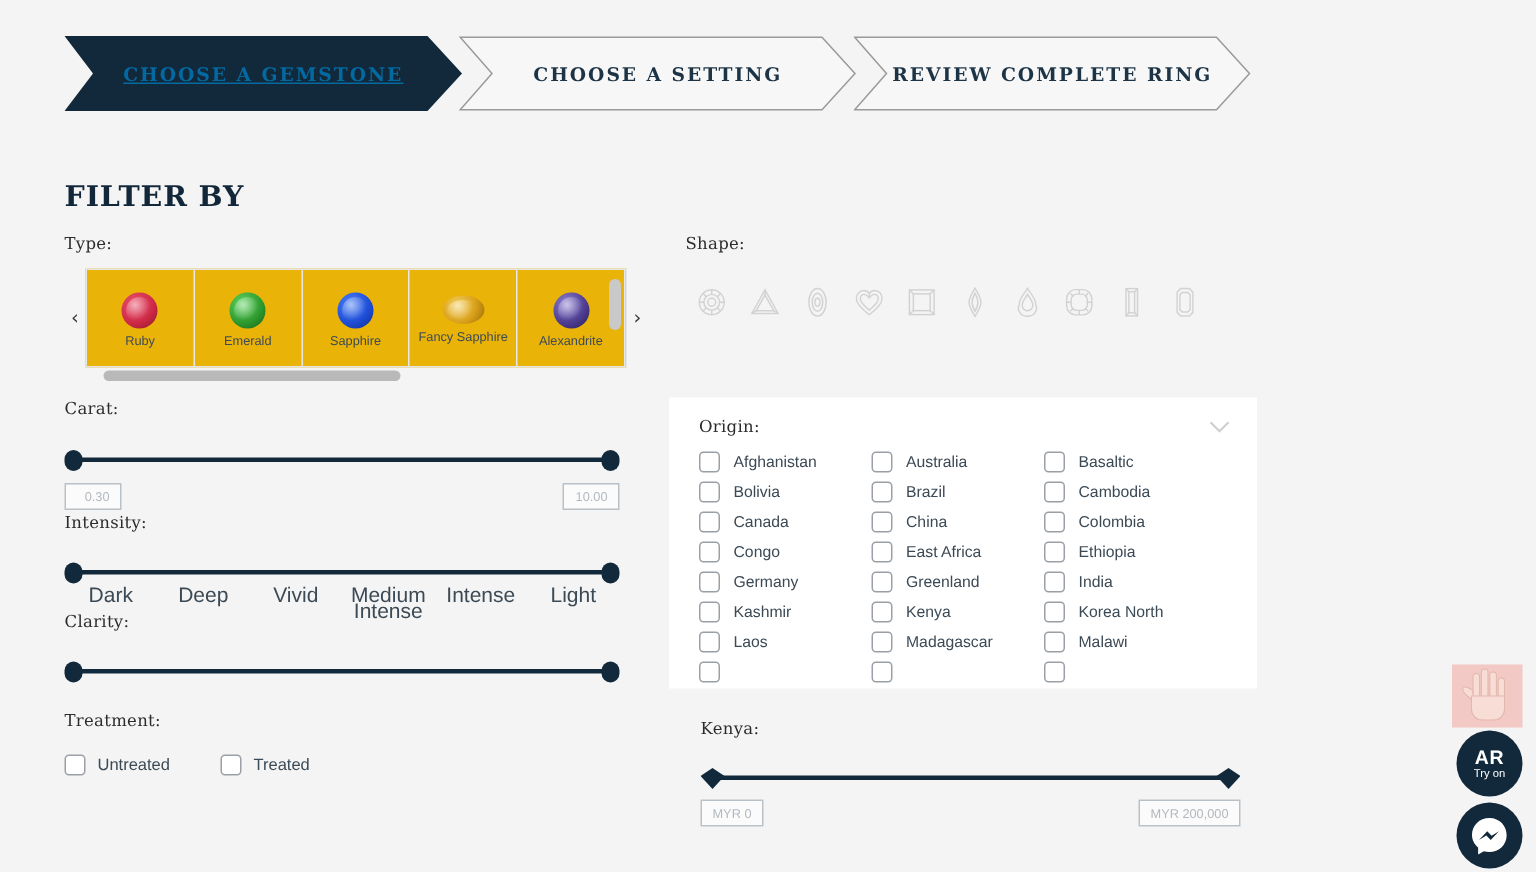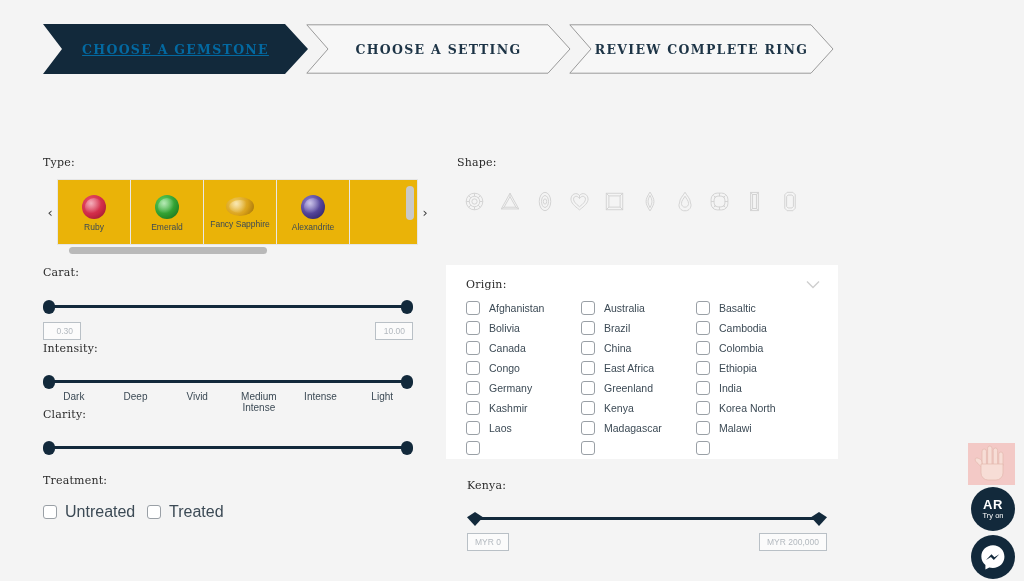--- a/index.html
+++ b/index.html
@@ -87,36 +87,36 @@
   }
   .knob.left { left: 0; }
   .knob.right { right: 0; }
   .knob.diamond {
     width: 16px; height: 14px; border-radius: 0;
     background: #12293b;
     clip-path: polygon(50% 0, 100% 38%, 50% 100%, 0 38%);
   }
   .tick-row { display: flex; margin-top: 2px; }
   .tick {
-    flex: 1; text-align: center; font-size: 10px; color: #3c4a55; line-height: 11px;
+    flex: 1; text-align: center; font-size: 14px; color: #3c4a55; line-height: 11px;
   }
   .minmax { display: flex; justify-content: space-between; margin-top: 8px; }
   .minibox {
     border: 1px solid #b9c0c6; background: #fbfbfb;
     font-size: 8.5px; color: #b3b9bf; padding: 3px 7px; min-width: 38px;
     text-align: right;
   }
 
   
   .cbox {
     width: 14px; height: 14px; border: 1px solid #9aa0a6;
     border-radius: 3px; background: #fff; flex: none;
   }
   .cbrow { display: flex; align-items: center; gap: 8px; }
-  .cblabel { font-size: 16px; color: #3c4a55; }
+  .cblabel { font-size: 11px; color: #3c4a55; }
 
   .treat-wrap { position: absolute; left: 43px; top: 474px; width: 370px; }
   .treat-row { display: flex; margin-top: 16px; }
   .treat-row .cbrow { width: 104px; }
 
   
   .shape-wrap { position: absolute; left: 457px; top: 156px; width: 380px; }
   .shape-icons { display: flex; margin-top: 22px; }
   .shape-cell { width: 35px; display: flex; justify-content: center; align-items: center; }
 
@@ -179,37 +179,42 @@
     </div>
 
     <div class="step step-idle" style="width:265px;margin-left:-2px">
       <svg width="265" height="50" viewBox="0 0 265 50">
         <polygon points="0.8,0.8 242,0.8 264,25 242,49.2 0.8,49.2 22,25" fill="#f7f7f7" stroke="#9a9a9a" stroke-width="1"></polygon>
       </svg>
       <span class="chev-label">REVIEW COMPLETE RING</span>
     </div>
   </div>
 
+  <div class="filter-title">FILTER BY</div>
 
   <div class="type-wrap">
     <div class="fieldlabel type-label">Type:</div>
     <div class="carousel-row">
       <div class="car-arrow">‹</div>
       <div class="carousel-box">
 
         <div class="gem-cell">
           <div class="gem" style="background:radial-gradient(circle at 35% 30%,#e8506b,#cf2b47 55%,#8d1228)"></div>
           <div class="gem-name">Ruby</div>
         </div>
 
         <div class="gem-cell">
           <div class="gem" style="background:radial-gradient(circle at 35% 30%,#5fd15f,#2f9c2f 55%,#15621a)"></div>
           <div class="gem-name">Emerald</div>
         </div>
 
+        <div class="gem-cell">
+          <div class="gem" style="background:radial-gradient(circle at 35% 30%,#4a7ef5,#1f4fd8 55%,#0d2b8c)"></div>
+          <div class="gem-name">Sapphire</div>
+        </div>
 
         <div class="gem-cell">
           <div class="gem oval" style="background:radial-gradient(circle at 35% 32%,#f2cc5a,#d9a11a 55%,#9a6b06)"></div>
           <div class="gem-name">Fancy Sapphire</div>
         </div>
 
         <div class="gem-cell">
           <div class="gem" style="background:radial-gradient(circle at 35% 30%,#8e7fd0,#4f3f93 55%,#241a52)"></div>
           <div class="gem-name">Alexandrite</div>
         </div>

